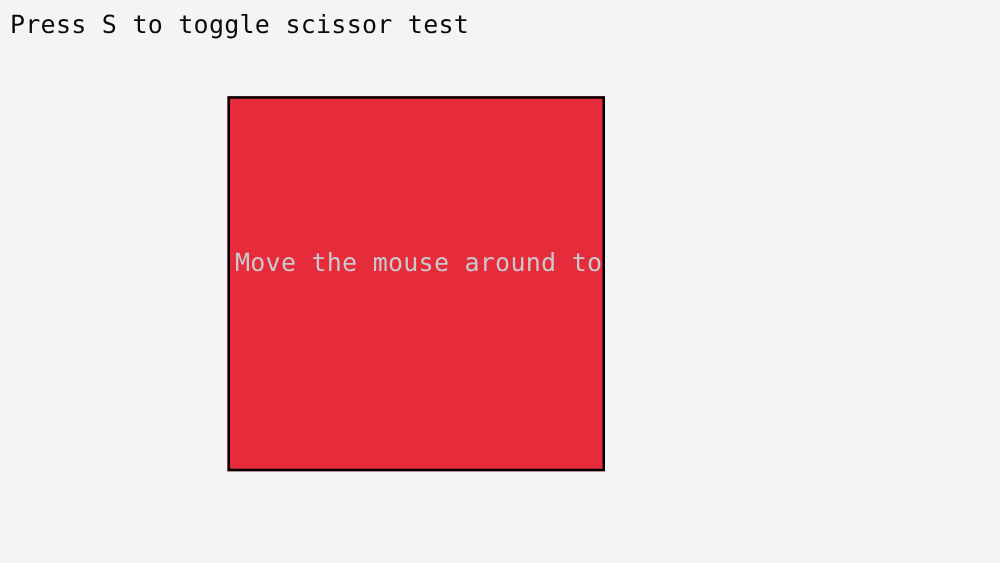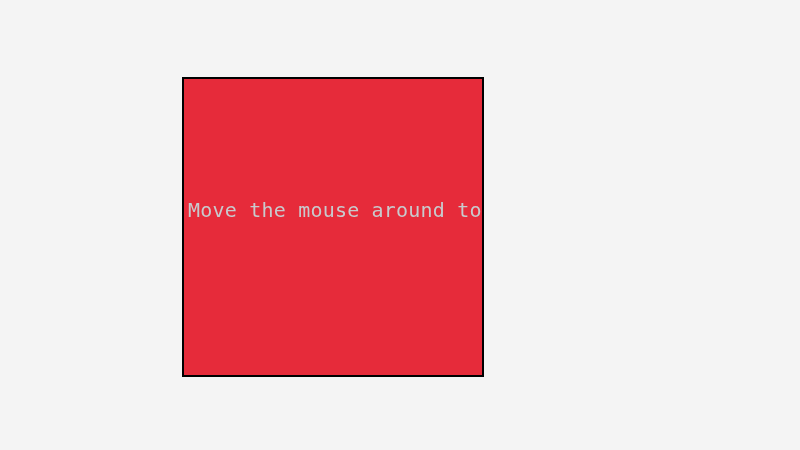--- a/index.html
+++ b/index.html
@@ -68,18 +68,19 @@
     white-space: nowrap;
     -webkit-font-smoothing: none;
     font-smooth: never;
   }
 </style>
 </head>
 <body>
 
 <div id="app">
 
+  <div id="header-text">Press S to toggle scissor test</div>
 
   <div id="scissor-box">
     <div id="scissor-text">Move the mouse around to resize the scissor region</div>
   </div>
 
 </div>
 
 </body></html>

